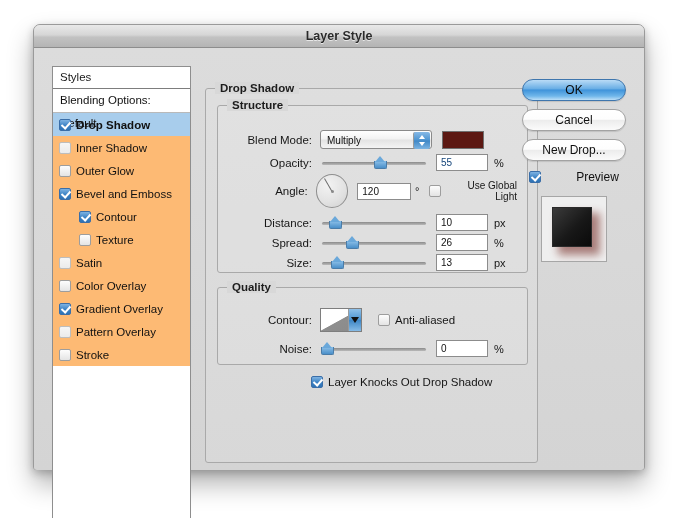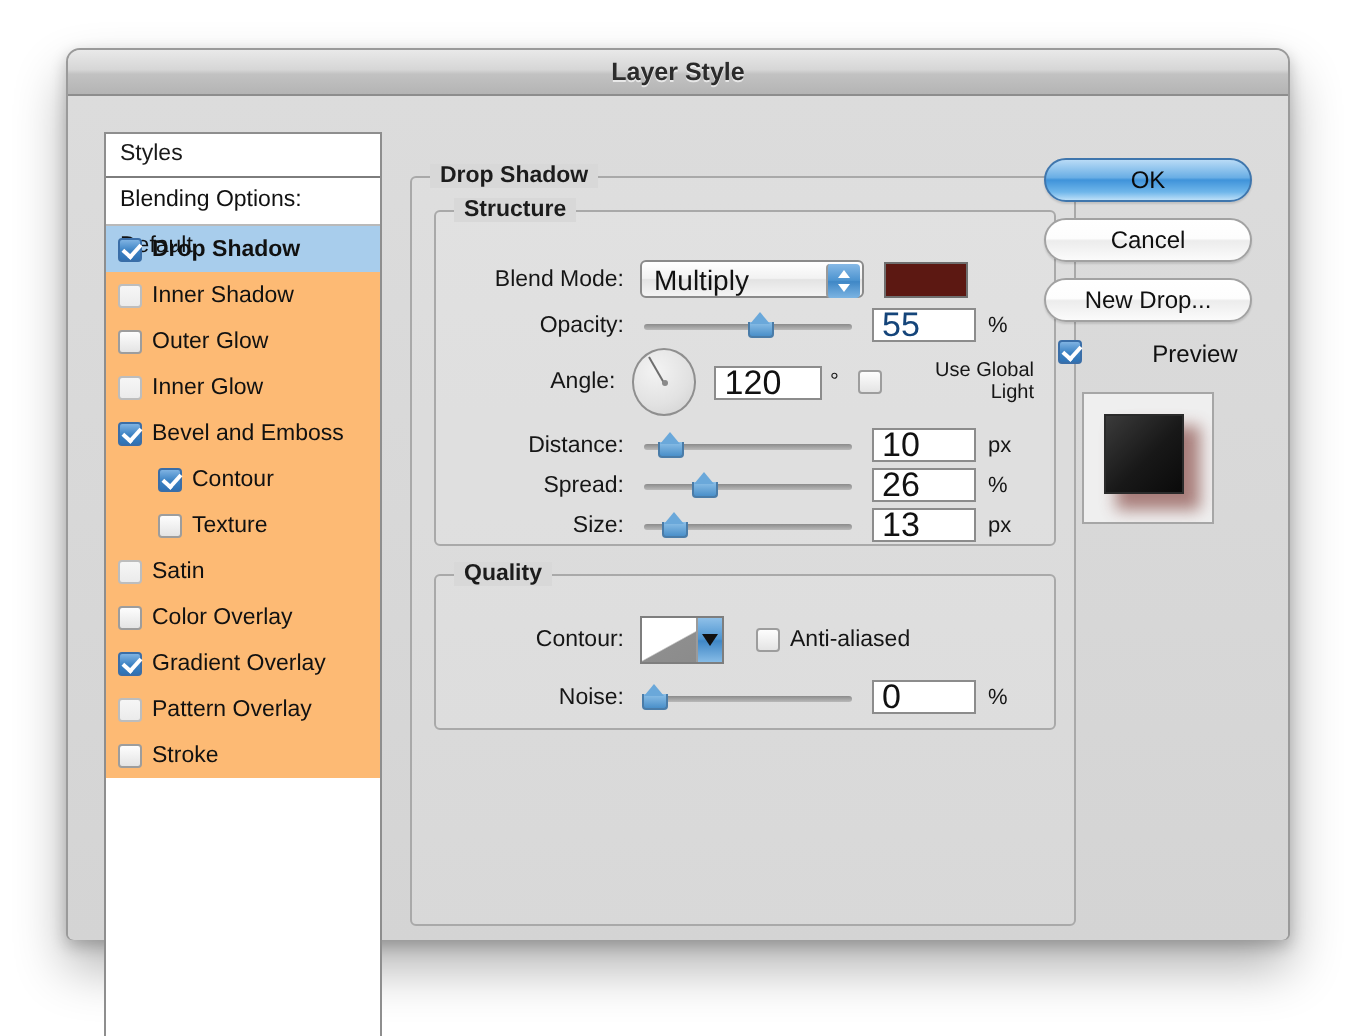--- a/index.html
+++ b/index.html
@@ -127,21 +127,21 @@
   .row { position: absolute; display: flex; align-items: center; }
   .lbl { font-size: 11.5px; color: #161616; text-align: right; }
 
   
   .popup {
     position: relative;
     width: 112px; height: 19px;
     border: 1px solid #8a8a8a;
     border-radius: 3px;
     background: linear-gradient(to bottom, #ffffff 0%, #f2f2f2 48%, #e3e3e3 52%, #f4f4f4 100%);
-    font-size: 14px; color: #111;
+    font-size: 10px; color: #111;
     line-height: 19px;
     padding-left: 6px;
     box-sizing: border-box;
   }
   .popup .stepper {
     position: absolute;
     right: 1px; top: 1px;
     width: 16px; height: 17px;
     border-radius: 2px;
     background: linear-gradient(to bottom, #86b9e6 0%, #4d94d0 48%, #3f87c6 52%, #7cb4e2 100%);
@@ -160,21 +160,21 @@
     border: 1px solid #6f6f6f;
     box-sizing: border-box;
   }
 
   
   .field {
     width: 52px; height: 17px;
     border: 1px solid #8c8c8c;
     background: #ffffff;
     box-sizing: border-box;
-    font-size: 17px;
+    font-size: 10px;
     color: #111;
     line-height: 15px;
     padding-left: 4px;
   }
   .field.sel { color: #15457a; }
   .unit { font-size: 11px; color: #161616; margin-left: 6px; }
 
   
   .slider { position: relative; width: 104px; height: 14px; }
   .slider .track {
@@ -312,24 +312,20 @@
         </div>
         <div class="style-row">
           <span class="cb dim"></span>
           <span>Inner Shadow</span>
         </div>
         <div class="style-row">
           <span class="cb"></span>
           <span>Outer Glow</span>
         </div>
         <div class="style-row">
-          <span class="cb dim"></span>
-          <span>Inner Glow</span>
-        </div>
-        <div class="style-row">
           <span class="cb on"></span>
           <span>Bevel and Emboss</span>
         </div>
         <div class="style-row indent">
           <span class="cb on"></span>
           <span>Contour</span>
         </div>
         <div class="style-row indent">
           <span class="cb"></span>
           <span>Texture</span>
@@ -441,28 +437,32 @@
             <span class="lbl" style="width:94px;">Noise:</span>
             <div class="slider" style="margin-left:10px;">
               <span class="track"></span>
               <span class="thumb" style="left:-1px;"></span>
             </div>
             <div class="field" style="margin-left:10px;">0</div>
             <span class="unit">%</span>
           </div>
         </div>
 
+        <div class="row" style="left:105px; top:287px;">
+          <span class="cb on"></span>
+          <span class="lbl">Layer Knocks Out Drop Shadow</span>
+        </div>
       </div>
 
       <div style="position:absolute; left:488px; top:31px;">
         <div class="btn default">OK</div>
         <div class="btn" style="margin-top:8px;">Cancel</div>
         <div class="btn" style="margin-top:8px;">New Drop...</div>
 
-        <div style="display:flex; justify-content:center; margin-top:9px;gap:30px;">
+        <div style="display:flex; align-items:center; justify-content:center; margin-top:9px;gap:30px;">
           <span class="cb on"></span>
           <span style="font-size:12px; color:#111;">Preview</span>
         </div>
 
         <div style="display:flex; justify-content:center; margin-top:12px;">
           <div class="preview-thumb">
             <span class="shadow"></span>
             <span class="sq"></span>
           </div>
         </div>

